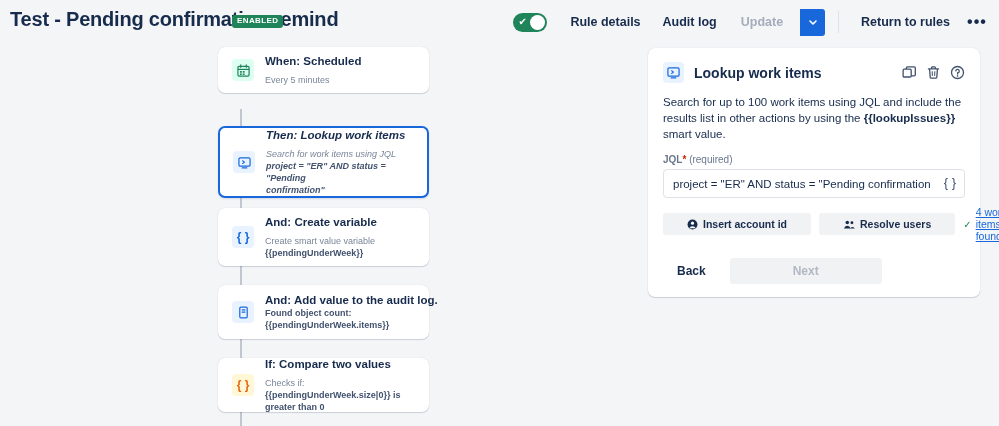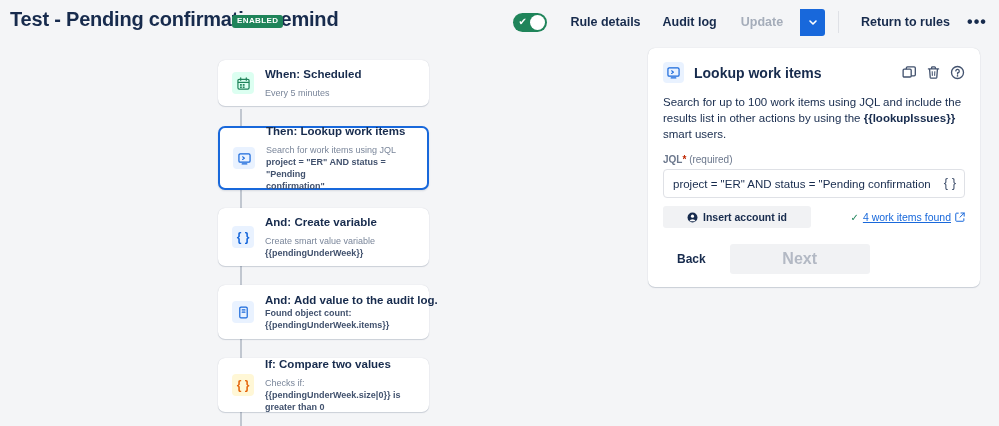--- a/index.html
+++ b/index.html
@@ -176,23 +176,23 @@
   .panel-footer {
     display: flex; align-items: center; justify-content: flex-start;
     margin-top: 16px; gap: 10px;
   }
   .btn-back {
     font-size: 12px; font-weight: 600; color: #172b4d;
     padding: 6px 14px; border-radius: 3px; cursor: pointer;
     min-width: 56px; text-align: center;
   }
   .btn-next {
-    font-size: 16px; font-weight: 600; color: #b3b9c4;
+    font-size: 12px; font-weight: 600; color: #b3b9c4;
     background: #f1f2f4; border-radius: 3px;
-    padding: 6px 14px; text-align: center; width: 140px;
+    padding: 6px 14px; text-align: center; width: 152px;
     cursor: default;
   }
 </style>
 </head>
 <body>
 
 <div class="topbar">
   <div class="rule-title">Test - Pending confirmation remind</div>
   <div class="badge-enabled">ENABLED</div>
 
@@ -216,40 +216,40 @@
 </div>
 
 <div class="canvas">
 
   <div class="connector" style="top:65px;height:17px;"></div>
   <div class="connector" style="top:146px;height:18px;"></div>
   <div class="connector" style="top:222px;height:19px;"></div>
   <div class="connector" style="top:295px;height:19px;"></div>
   <div class="connector" style="top:368px;height:14px;"></div>
 
-  <div class="card" style="top:16px;height:46px;">
+  <div class="card" style="top:3px;height:46px;">
     <div class="card-icon ci-green">
       <svg width="13" height="13" viewBox="0 0 14 14">
         <rect x="1" y="2.5" width="12" height="10.5" rx="1.4" fill="none" stroke="currentColor" stroke-width="1.3"></rect>
         <line x1="1" y1="5.8" x2="13" y2="5.8" stroke="currentColor" stroke-width="1.3"></line>
         <line x1="4" y1="1" x2="4" y2="3.6" stroke="currentColor" stroke-width="1.3" stroke-linecap="round"></line>
         <line x1="10" y1="1" x2="10" y2="3.6" stroke="currentColor" stroke-width="1.3" stroke-linecap="round"></line>
         <rect x="3.2" y="7.6" width="2" height="1.8" fill="currentColor"></rect>
         <rect x="6.2" y="7.6" width="2" height="1.8" fill="currentColor"></rect>
         <rect x="3.2" y="10.2" width="2" height="1.6" fill="currentColor"></rect>
         <rect x="6.2" y="10.2" width="2" height="1.6" fill="currentColor"></rect>
       </svg>
     </div>
     <div class="card-body">
       <div class="card-title">When: Scheduled</div>
       <div class="card-sub">Every 5 minutes</div>
     </div>
   </div>
 
-  <div class="card selected" style="top:82px;height:64px;">
+  <div class="card selected" style="top:82px;height:72px;font-style:italic;">
     <div class="card-icon ci-blue">
       <svg width="13" height="13" viewBox="0 0 14 14">
         <rect x="1" y="2" width="12" height="9" rx="1.4" fill="none" stroke="currentColor" stroke-width="1.3"></rect>
         <line x1="4.5" y1="12.8" x2="9.5" y2="12.8" stroke="currentColor" stroke-width="1.3" stroke-linecap="round"></line>
         <path d="M5 5.2 L7 6.6 L5 8" stroke="currentColor" stroke-width="1.2" fill="none" stroke-linecap="round" stroke-linejoin="round"></path>
       </svg>
     </div>
     <div class="card-body">
       <div class="card-title">Then: Lookup work items</div>
       <div class="card-sub">Search for work items using JQL</div>
@@ -328,41 +328,50 @@
         <svg width="15" height="15" viewBox="0 0 16 16">
           <circle cx="8" cy="8" r="6.4" fill="none" stroke="currentColor" stroke-width="1.4"></circle>
           <path d="M6.2 6.2 a1.85 1.85 0 1 1 1.9 2.2 V9.6" fill="none" stroke="currentColor" stroke-width="1.4" stroke-linecap="round"></path>
           <circle cx="8" cy="11.6" r="0.85" fill="currentColor"></circle>
         </svg>
       </span>
     </div>
   </div>
 
   <div class="panel-desc">
-    <span>Search for up to 100 work items using JQL and include the results list in other actions by using the </span><b>{{lookupIssues}}</b><span> smart users.</span>
+    <span>Search for up to 100 work items using JQL and include the results list in other actions by using the </span><b>{{lookupIssues}}</b><span> smart value.</span>
   </div>
 
   <div class="field-label">
     <span>JQL</span><span class="req">*</span>
     <span class="muted">(required)</span>
   </div>
 
   <div class="jql-wrap">
     <input class="jql-input" type="text" value="project = &quot;ER&quot; AND status = &quot;Pending confirmation&quot;" style="">
     <span class="jql-braces">{ }</span>
   </div>
 
   <div class="jql-actions">
     <div class="sm-btn">
       <svg width="11" height="11" viewBox="0 0 12 12">
         <circle cx="6" cy="6" r="5.4" fill="#172b4d"></circle>
         <circle cx="6" cy="4.5" r="1.7" fill="#ffffff"></circle>
         <path d="M2.6 10.2 a3.6 3.6 0 0 1 6.8 0" fill="#ffffff"></path>
       </svg>
       <span>Insert account id</span>
+    </div>
+    <div class="sm-btn">
+      <svg width="12" height="11" viewBox="0 0 14 12">
+        <circle cx="5" cy="3.6" r="2.1" fill="#172b4d"></circle>
+        <path d="M1.2 10.6 a3.9 3.9 0 0 1 7.6 0 Z" fill="#172b4d"></path>
+        <circle cx="10.4" cy="3.9" r="1.7" fill="#172b4d"></circle>
+        <path d="M8.2 10.6 a3.1 3.1 0 0 1 5.6 0 Z" fill="#172b4d"></path>
+      </svg>
+      <span>Resolve users</span>
     </div>
 
     <div class="found-link">
       <span class="check">✓</span>
       <span class="lbl">4 work items found</span>
       <svg width="10" height="10" viewBox="0 0 12 12">
         <path d="M4.4 1.4 H1.8 a0.9 0.9 0 0 0 -0.9 0.9 V10.2 a0.9 0.9 0 0 0 0.9 0.9 H9.7 a0.9 0.9 0 0 0 0.9 -0.9 V7.6" fill="none" stroke="#1868db" stroke-width="1.2"></path>
         <path d="M7.2 1.2 H11 V5" fill="none" stroke="#1868db" stroke-width="1.2" stroke-linecap="round" stroke-linejoin="round"></path>
         <line x1="11" y1="1.2" x2="5.9" y2="6.3" stroke="#1868db" stroke-width="1.2" stroke-linecap="round"></line>
       </svg>

